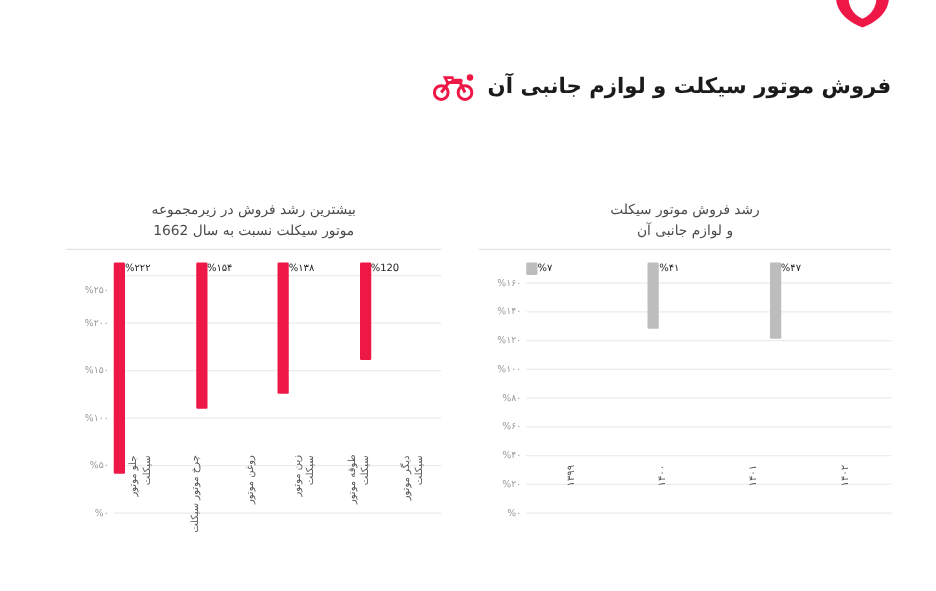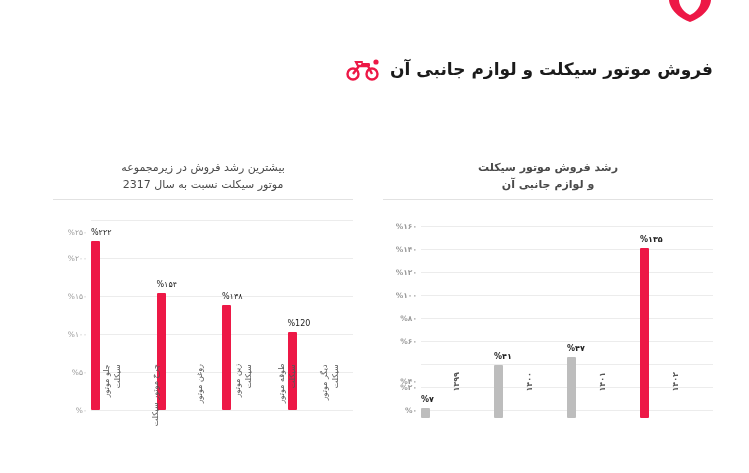--- a/index.html
+++ b/index.html
@@ -48,21 +48,21 @@
     height: 26px;
     position: relative;
   }
 
   
   .panel {
     position: absolute;
     top: 160px;
   }
   .panel-right { right: 396px; width: 300px; }
-  .panel-left  { right: 36px;  width: 330px; font-weight: bold; }
+  .panel-left  { right: 36px;  width: 330px; }
 
   .panel-title {
     text-align: center;
     font-size: 11px;
     line-height: 1.5;
     color: #4a4a4a;
     padding-bottom: 6px;
     border-bottom: 1px solid #e2e2e2;
     white-space: pre-line;
   }
@@ -109,23 +109,22 @@
     bottom: 0;
     display: flex;
     flex-direction: row-reverse;
     align-items: flex-end;
     justify-content: space-around;
   }
   .bar-col {
     position: relative;
     height: 100%;
     display: flex;
-    flex-direction: column;
     justify-content: flex-end;
-    align-items: flex-end;
+    align-items: flex-start;
     flex: 1 1 0;
   }
   .bar-value {
     font-size: 8px;
     color: #222;
     margin-bottom: 4px;
     white-space: nowrap;
     direction: ltr;
   }
   .bar {
@@ -180,21 +179,21 @@
       <path d="M7 18 L13 10 L22 10 L26 18" fill="none" stroke="#ed1846" stroke-width="2.4" stroke-linejoin="round"></path>
       <path d="M12 10 L10 6 L16 6" fill="none" stroke="#ed1846" stroke-width="2.2" stroke-linecap="round"></path>
       <rect x="15" y="7" width="9" height="3.4" rx="1.2" fill="#ed1846"></rect>
       <circle cx="30" cy="6" r="2.6" fill="#ed1846"></circle>
     </svg>
   </div>
 </div>
 
 <div class="panel panel-right">
   <div class="panel-title">بیشترین رشد فروش در زیرمجموعه
-موتور سیکلت نسبت به سال 2317</div>
+موتور سیکلت نسبت به سال 1662</div>
 
   <div class="plot plot-right">
 
     <div class="grid-line" style="top:200px"></div>
     <div class="grid-line" style="top:162px"></div>
     <div class="grid-line" style="top:124px"></div>
     <div class="grid-line" style="top:86px"></div>
     <div class="grid-line" style="top:48px"></div>
     <div class="grid-line" style="top:10px"></div>
 
@@ -264,21 +263,21 @@
     <div class="grid-line" style="top:131px"></div>
     <div class="grid-line" style="top:108px"></div>
     <div class="grid-line" style="top:85px"></div>
     <div class="grid-line" style="top:62px"></div>
     <div class="grid-line" style="top:39px"></div>
     <div class="grid-line" style="top:16px"></div>
 
     <div class="y-axis">
       <div class="y-tick" style="top:200px">%۰</div>
       <div class="y-tick" style="top:177px">%۲۰</div>
-      <div class="y-tick" style="top:171px">%۴۰</div>
+      <div class="y-tick" style="top:154px">%۴۰</div>
       <div class="y-tick" style="top:131px">%۶۰</div>
       <div class="y-tick" style="top:108px">%۸۰</div>
       <div class="y-tick" style="top:85px">%۱۰۰</div>
       <div class="y-tick" style="top:62px">%۱۲۰</div>
       <div class="y-tick" style="top:39px">%۱۴۰</div>
       <div class="y-tick" style="top:16px">%۱۶۰</div>
     </div>
 
     <div class="bars">
       <div class="bar-col">
@@ -286,24 +285,20 @@
         <div class="bar muted" style="height:10px"></div>
       </div>
       <div class="bar-col">
         <div class="bar-value">%۴۱</div>
         <div class="bar muted" style="height:53px"></div>
       </div>
       <div class="bar-col">
         <div class="bar-value">%۴۷</div>
         <div class="bar muted" style="height:61px"></div>
       </div>
-      <div class="bar-col">
-        <div class="bar-value">%۱۳۵</div>
-        <div class="bar accent" style="height:170px"></div>
-      </div>
     </div>
   </div>
 
   <div class="x-labels x-labels-left">
     <div class="x-cat">
         <span>۱۳۹۹</span>
       </div>
     <div class="x-cat">
         <span>۱۴۰۰</span>
       </div>

